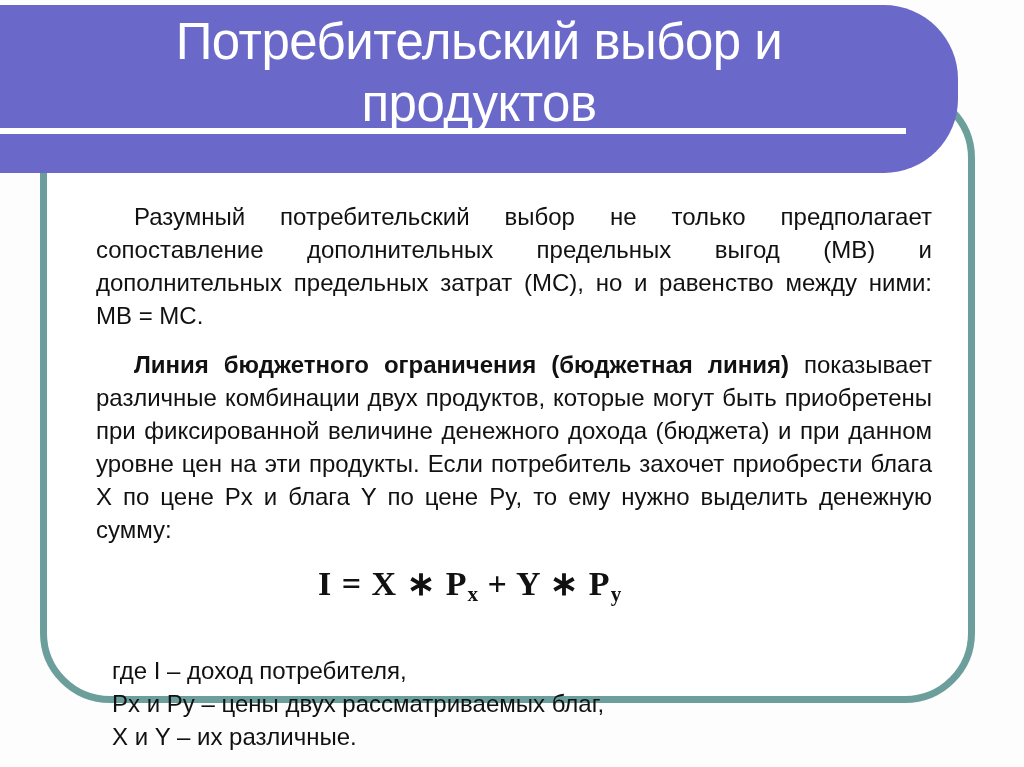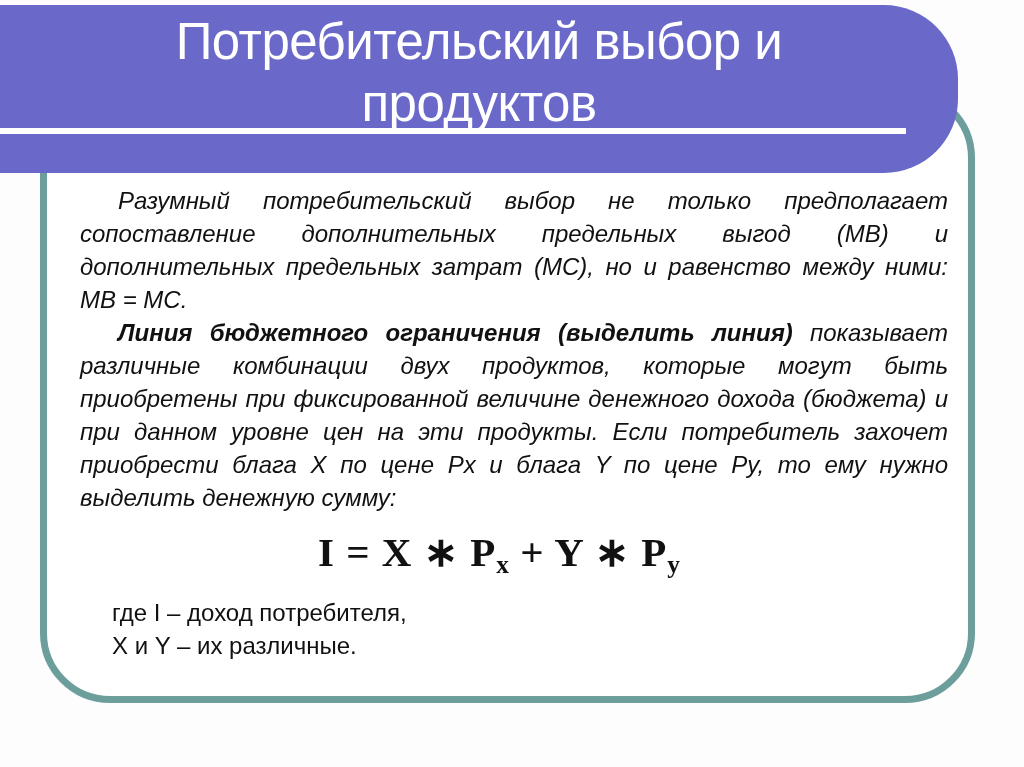--- a/index.html
+++ b/index.html
@@ -64,41 +64,40 @@
     position: absolute;
     left: 80px;
     top: 184px;
     width: 868px;
     z-index: 2;
     color: var(--color-body_text, #111111);
     font-size: 24px;
     line-height: 33px;
   }
   .para {
-    margin: 0;
+    margin: 16px;
     text-align: justify;
     text-indent: 38px;
-    font-style: italic;
   }
   .formula {
     margin: 16px 0 0 238px;
     font-family: "Liberation Serif", serif;
     font-weight: bold;
-    font-size: 41px;
+    font-size: 34px;
     line-height: 44px;
     letter-spacing: 1px;
     white-space: nowrap;
   }
   .formula .sub {
     font-size: 0.62em;
     vertical-align: -0.28em;
     letter-spacing: 0;
   }
   .notes {
-    margin-top: 10px;
+    margin-top: 38px;
     margin-left: 32px;
   }
   .notes div {
     line-height: 33px;
   }
 </style>
 </head>
 <body>
 
 <div class="slide">
@@ -109,24 +108,25 @@
     <div class="title-line">Потребительский выбор и</div>
     <div class="title-line">продуктов</div>
   </div>
 
   <div class="underline"></div>
 
   <div class="content">
 
     <p class="para">Разумный потребительский выбор не только предполагает сопоставление дополнительных предельных выгод (MB) и дополнительных предельных затрат (MC), но и равенство между ними: MB = MC.</p>
 
-    <p class="para"><b>Линия бюджетного ограничения (выделить линия)</b><span> показывает различные комбинации двух продуктов, которые могут быть приобретены при фиксированной величине денежного дохода (бюджета) и при данном уровне цен на эти продукты. Если потребитель захочет приобрести блага X по цене Px и блага Y по цене Py, то ему нужно выделить денежную сумму:</span></p>
+    <p class="para"><b>Линия бюджетного ограничения (бюджетная линия)</b><span> показывает различные комбинации двух продуктов, которые могут быть приобретены при фиксированной величине денежного дохода (бюджета) и при данном уровне цен на эти продукты. Если потребитель захочет приобрести блага X по цене Px и блага Y по цене Py, то ему нужно выделить денежную сумму:</span></p>
 
     <div class="formula"><span>I = X ∗ P</span><span class="sub">x</span><span> + Y ∗ P</span><span class="sub">y</span></div>
 
     <div class="notes">
       <div>где I – доход потребителя,</div>
+      <div>Px и Py – цены двух рассматриваемых благ,</div>
       <div>X и Y – их различные.</div>
     </div>
 
   </div>
 
 </div>
 
 </body></html>

